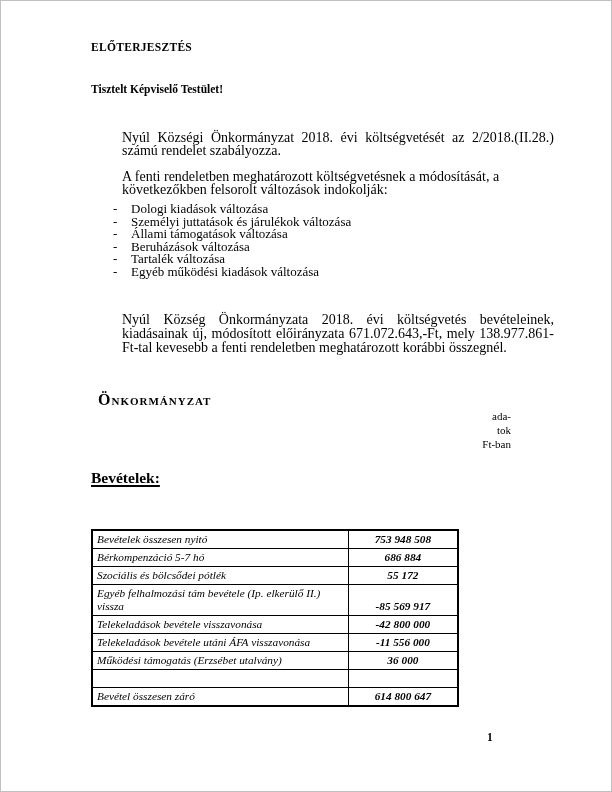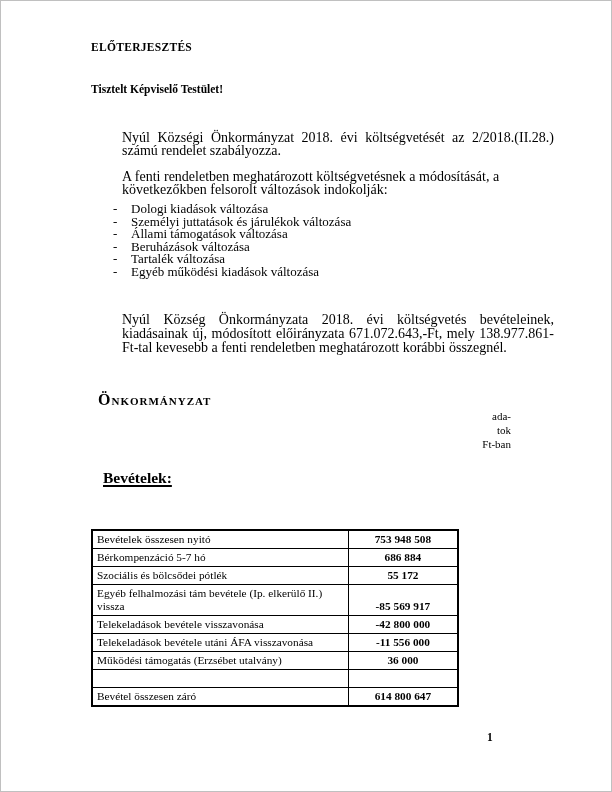--- a/index.html
+++ b/index.html
@@ -80,41 +80,42 @@
     top: 408px;
     right: 100px;
     font-size: 11px;
     line-height: 14px;
     text-align: right;
     margin-left: 36px;
   }
   .revenues-heading {
     position: absolute;
     top: 468px;
-    left: 102px;
+    left: 90px;
     font-size: 15.5px;
     font-weight: bold;
     text-decoration: underline;
     text-decoration-thickness: 2px;
     text-underline-offset: 2px;
   }
   .revenues-table {
     position: absolute;
     top: 528px;
     left: 90px;
     width: 368px;
     border-collapse: collapse;
     border: 2px solid #000000;
     font-size: 11.3px;
     line-height: 13px;
   }
   .revenues-table td {
     border: 1.5px solid #000000;
     padding: 2px 4px;
     vertical-align: middle;
+    font-style: italic;
   }
   .revenues-table .col-label {
     width: 254px;
     white-space: pre-line;
     text-align: left;
   }
   .revenues-table .col-value {
     width: 102px;
     text-align: center;
     font-weight: bold;

